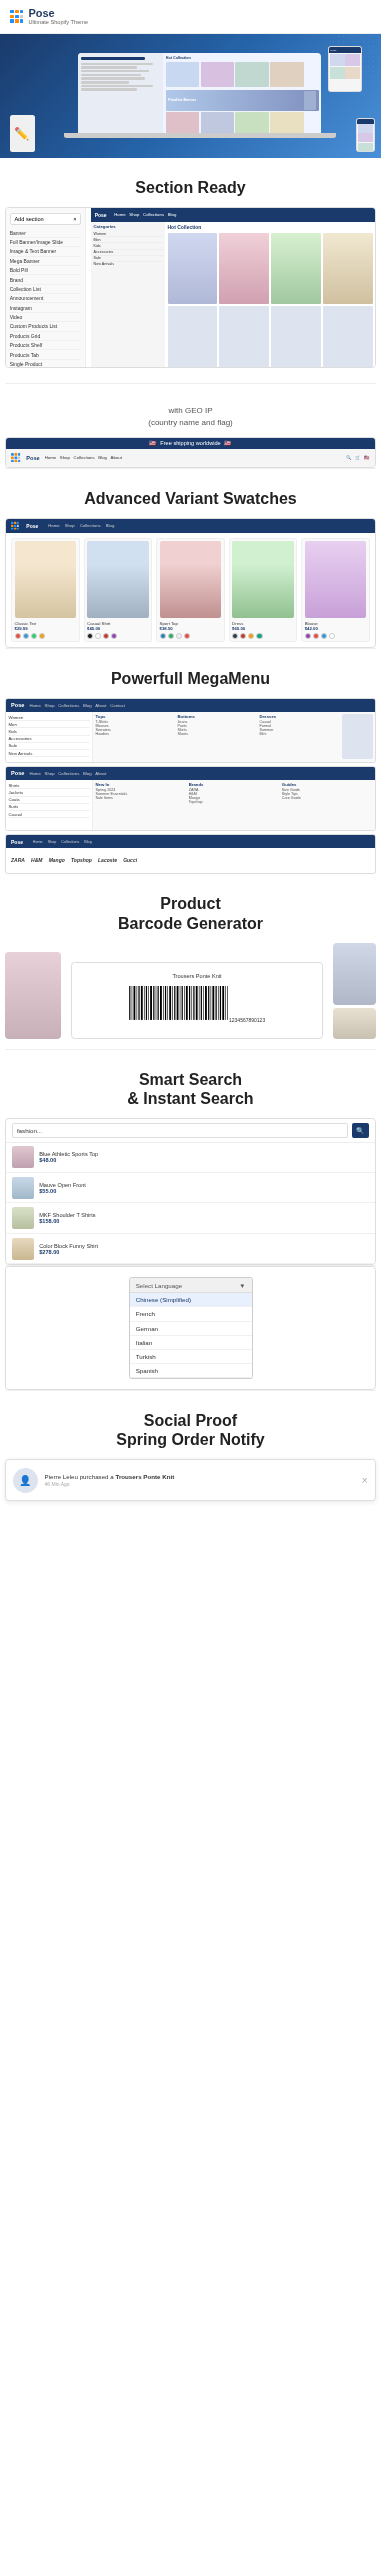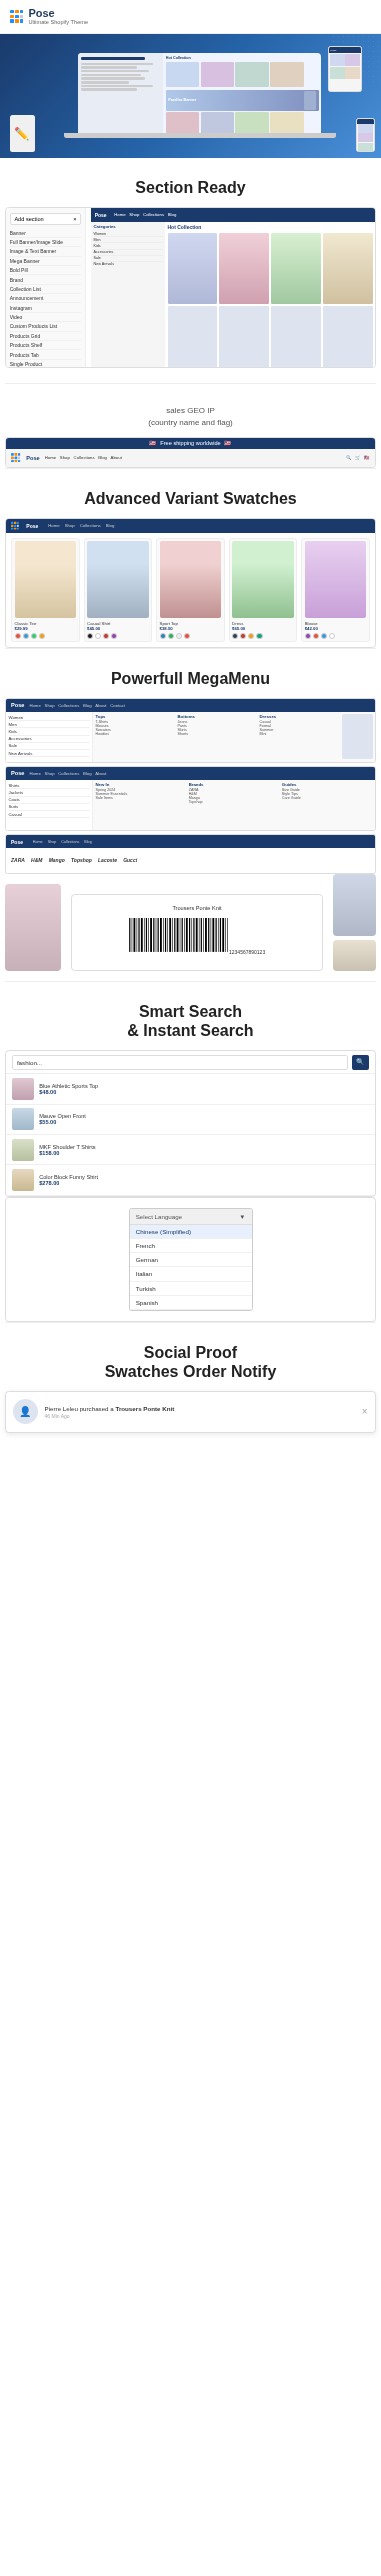--- a/index.html
+++ b/index.html
@@ -685,21 +685,21 @@
         </div>
       </div>
     </div>
   </div>
 </div>
 
 <div class="divider"></div>
 
 <div class="section-wrapper">
   <div class="section-heading">
-    <p>sales GEO IP</p>
+    <p>with GEO IP</p>
     <p>(country name and flag)</p>
   </div>
   <div class="geo-demo">
     <div class="geo-bar">
       <span>🇺🇸</span>
       <span>Free shipping worldwide</span>
       <span>🇺🇸</span>
     </div>
     <div class="geo-main">
       <div style="display:flex;align-items:center;gap:1.9px;">
@@ -943,20 +943,26 @@
         <div class="brand-name">Lacoste</div>
         <div class="brand-name">Gucci</div>
       </div>
     </div>
   </div>
 </div>
 
 <div class="divider"></div>
 
 <div class="section-wrapper">
+  <div class="section-heading">
+    <h2>
+      <span>Product</span><br>
+      <span>Barcode Generator</span>
+    </h2>
+  </div>
   <div style="display:flex;gap:5px;padding:0 5px 10px;align-items:flex-end;">
 
     <div style="width:56px;height:87px;background:linear-gradient(to bottom,#e8d0d8,#c8b0b8);border-radius:3.7px;flex-shrink:0;"></div>
     <div style="flex:1;">
       <div class="barcode-demo">
         <div style="font-size:5.6px;color:#333;text-align:center;margin-bottom:2.5px;">Trousers Ponte Knit</div>
         <div class="barcode-figure">
 
           <svg width="99" height="37" viewBox="0 0 160 60">
             <g fill="#000">
@@ -1081,21 +1087,21 @@
     </div>
   </div>
 </div>
 
 <div class="divider"></div>
 
 <div class="section-wrapper">
   <div class="section-heading">
     <h2>
       <span>Social Proof</span><br>
-      <span>Swatches Order Notify</span>
+      <span>Spring Order Notify</span>
     </h2>
   </div>
   <div class="social-proof-demo">
     <div class="sp-avatar">
       <span>👤</span>
     </div>
     <div class="sp-text">
       <div class="sp-main-text">
         <span>Pierre Leleu purchased a</span>
         <strong>Trousers Ponte Knit</strong>

